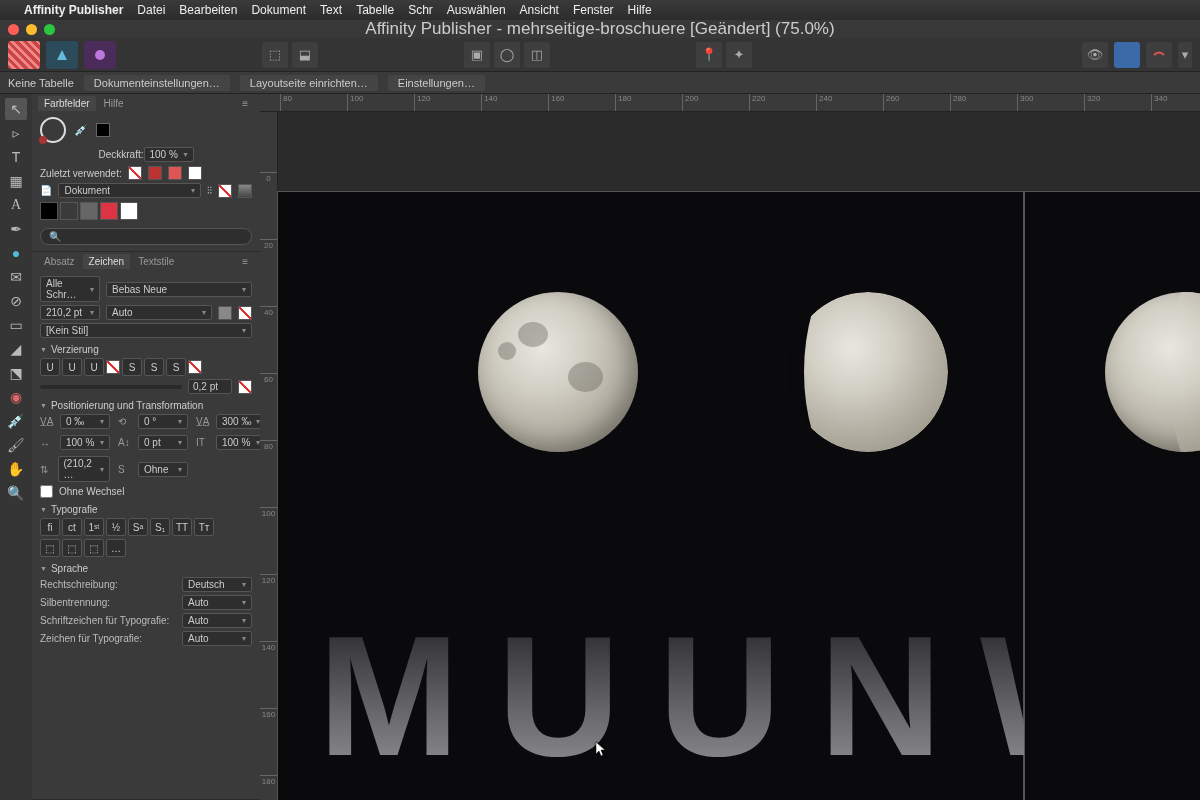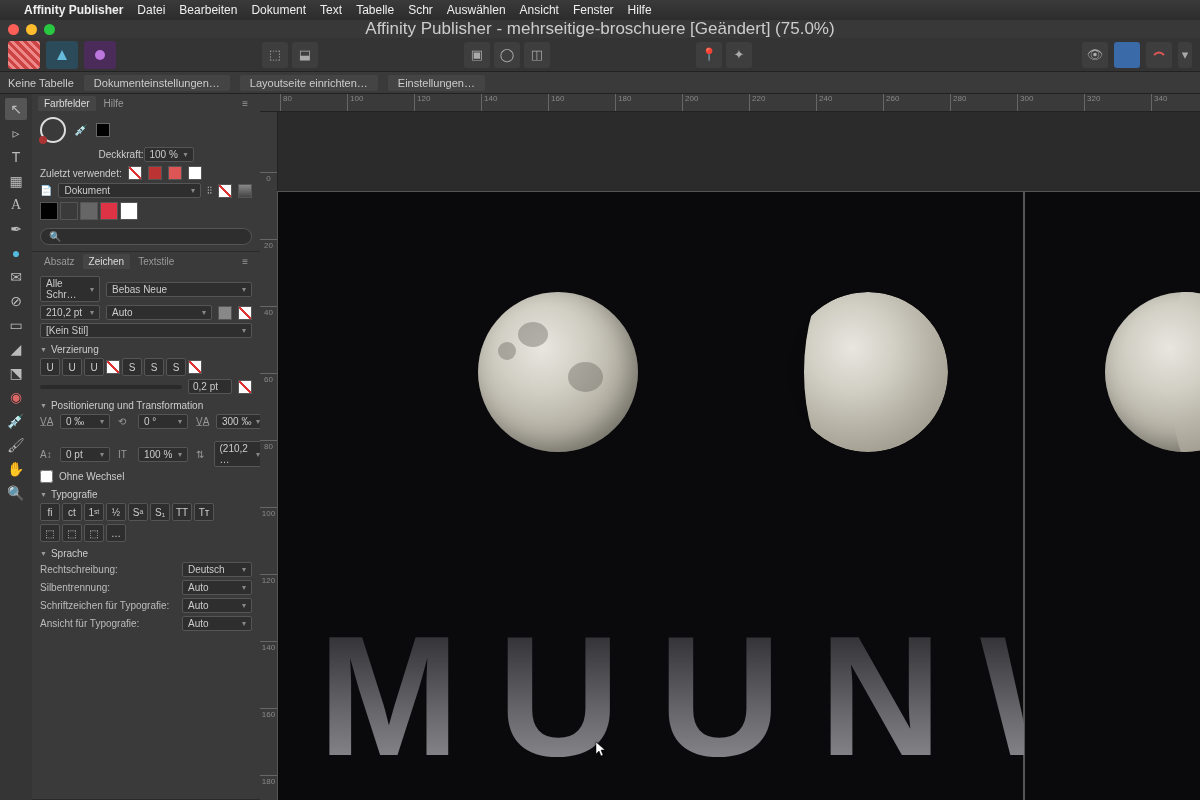--- a/index.html
+++ b/index.html
@@ -56,21 +56,21 @@
 .sw.none { background: linear-gradient(45deg, transparent 45%, #d33 45%, #d33 55%, transparent 55%), #fff; }
 .paletterow { display:flex; gap:2px; margin:4px 0; }
 .paletterow .sw { width:18px; height:18px; }
 .search { width:100%; background:#2e2e2e; border:1px solid #555; border-radius:10px; padding:2px 8px; color:#999; font-size:10px; margin-top:4px; }
 
 
 .charpanel { padding: 4px 8px; font-size:10px; }
 .sectionhead { display:flex; align-items:center; gap:4px; color:#ccc; margin:6px 0 3px; font-size:10px; }
 .sectionhead::before { content:"▼"; font-size:7px; color:#999; }
 .field { background:#2e2e2e; border:1px solid #555; padding:1px 4px; border-radius:2px; min-width:44px; font-size:10px; display:inline-flex; align-items:center; }
-.grid2 { display:grid; grid-template-columns: 1fr 1fr 1fr 1fr; gap:12px 8px; }
+.grid2 { display:grid; grid-template-columns: 1fr 1fr 1fr; gap:6px 8px; }
 .grid2 .row { margin:0; }
 .lbl { color:#999; width:14px; display:inline-block; font-size:10px; }
 .deco-row { display:flex; gap:2px; align-items:center; margin:3px 0; }
 .deco-row .db { width:20px; height:18px; background:#2e2e2e; border:1px solid #555; display:flex; align-items:center; justify-content:center; font-size:10px; border-radius:2px; }
 .langrow { display:flex; justify-content:space-between; align-items:center; margin:3px 0; }
 .langrow .lablong { color:#bbb; font-size:10px;text-align:right; }
 
 
 .canvaswrap { flex:1; position:relative; background:#2c2c2c; overflow:hidden; }
 .ruler-h { position:absolute; top:0; left:0; right:0; height:18px; background:#3a3a3a; border-bottom:1px solid #222; }
@@ -335,21 +335,21 @@
           </div>
         <div class="langrow">
             <span class="lablong">Silbentrennung:</span>
             <span class="selbox" style="width:70px">Auto</span>
           </div>
         <div class="langrow">
             <span class="lablong">Schriftzeichen für Typografie:</span>
             <span class="selbox" style="width:70px">Auto</span>
           </div>
         <div class="langrow">
-            <span class="lablong">Ansicht für Typografie:</span>
+            <span class="lablong">Zeichen für Typografie:</span>
             <span class="selbox" style="width:70px">Auto</span>
           </div>
       </div>
     </div>
   </div>
 
   <div class="canvaswrap">
     <div class="ruler-unit">mm</div>
     <div class="ruler-h">
       <div class="ticks" id="hticks">

